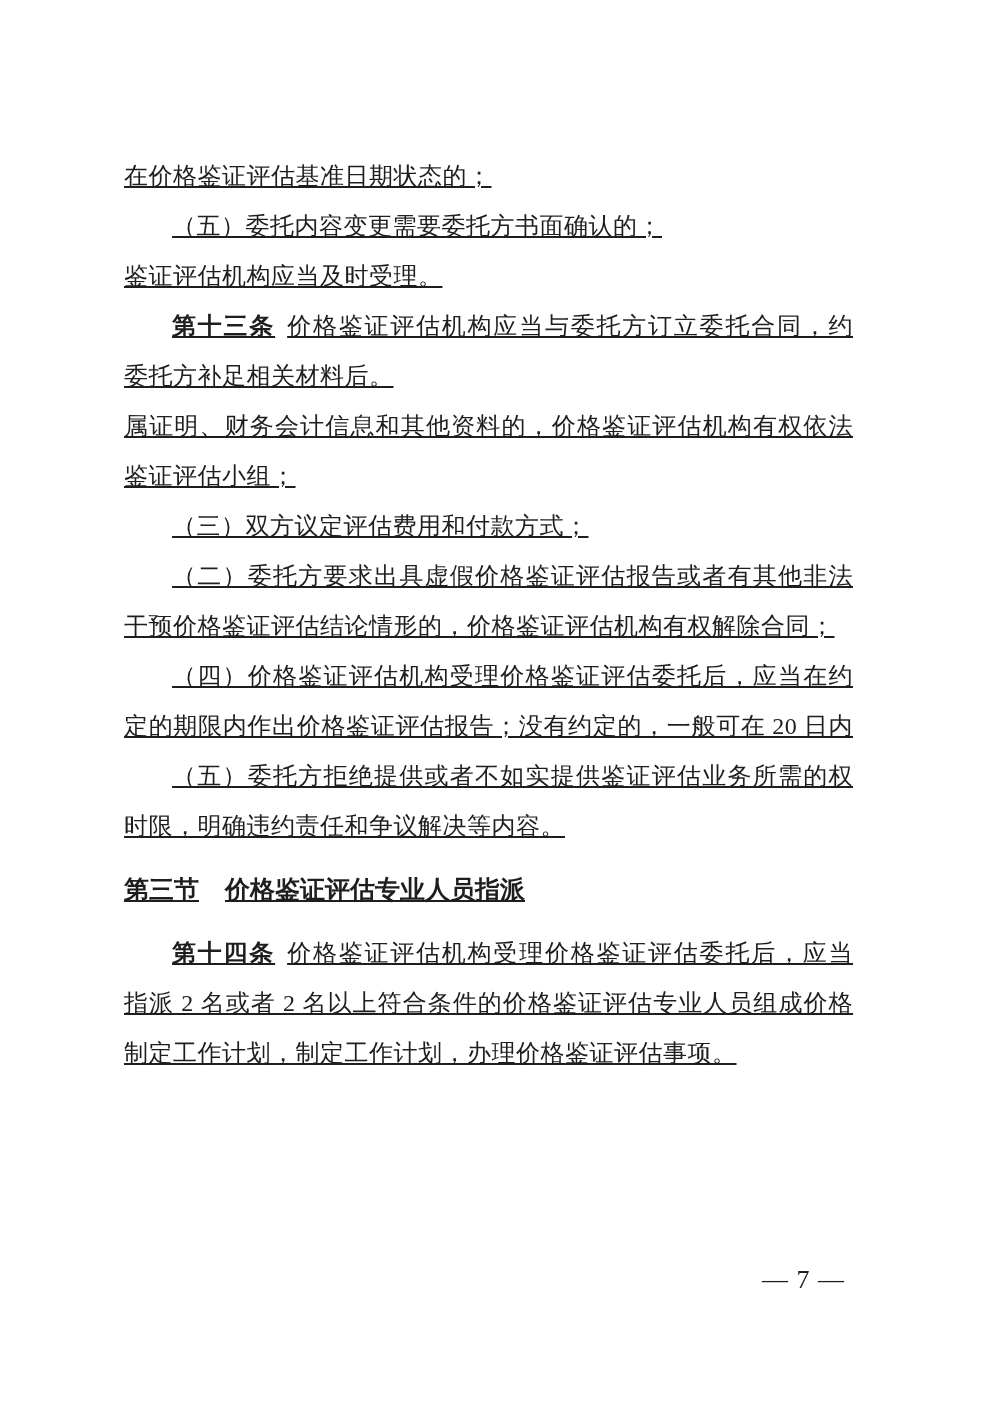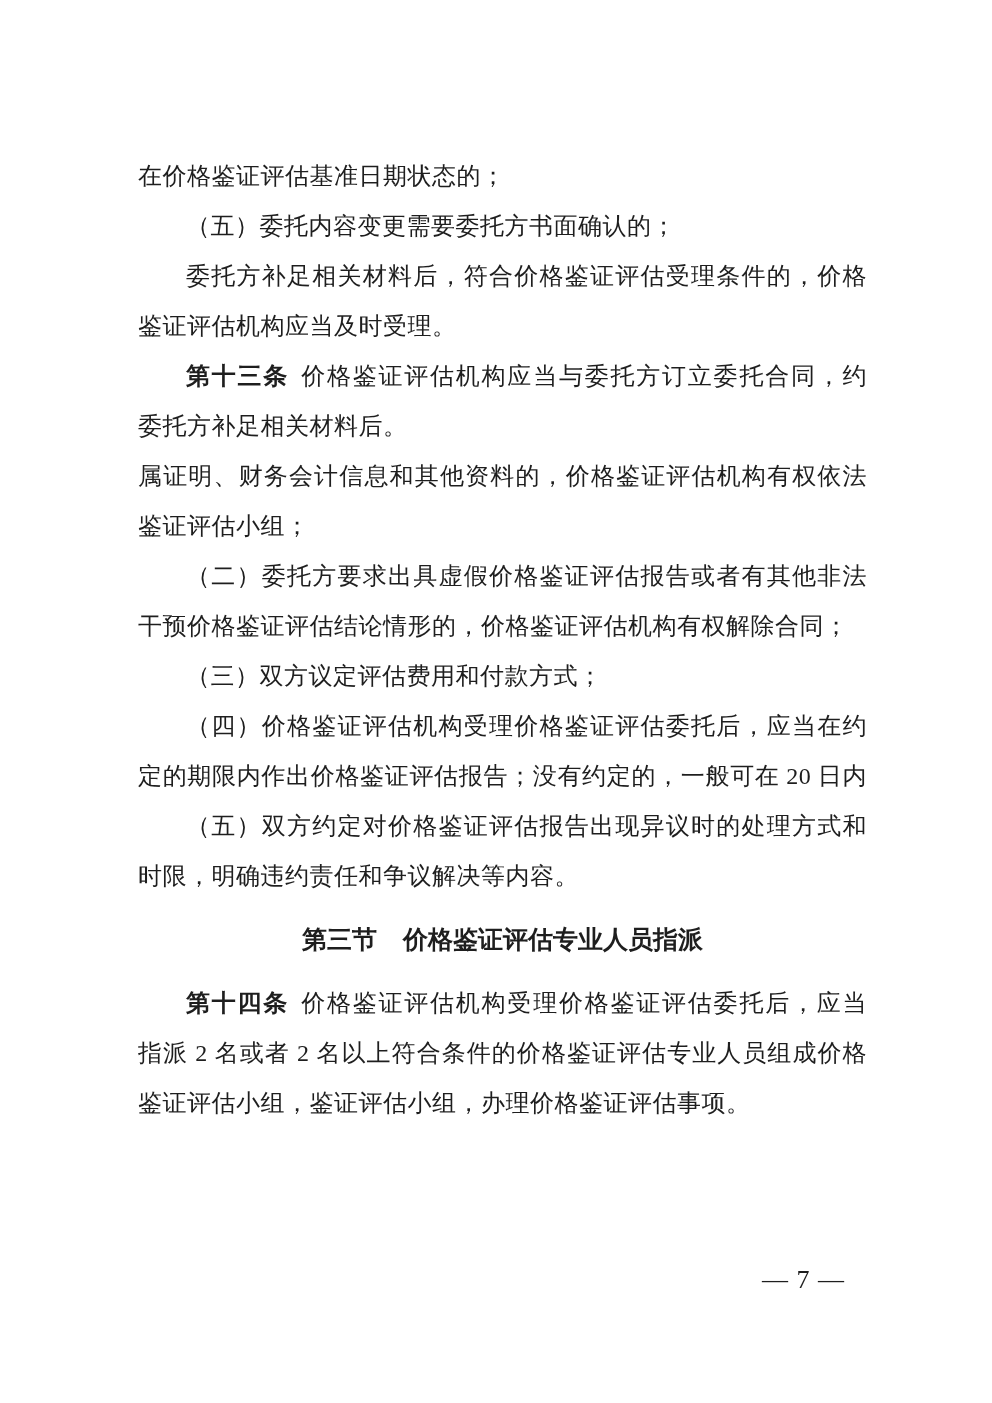--- a/index.html
+++ b/index.html
@@ -8,23 +8,24 @@
     position: relative;
     width: 992px;
     height: 1403px;
     background: #ffffff;
     font-family: "Liberation Serif", "DejaVu Serif", serif;
     color: #1e1e1e;
     overflow: hidden;
   }
   .content {
     position: absolute;
-    left: 138px;
+    left: 124px;
     top: 151px;
     width: 729px;
+    text-decoration: underline;
   }
   .para { margin: 0; }
   .line {
     display: block;
     height: 50px;
     line-height: 50px;
     font-size: 24px;
     letter-spacing: 0.5px;
     white-space: normal;
     overflow: visible;
@@ -35,21 +36,21 @@
   }
   .indent { text-indent: 48px; }
   .lead {
     font-weight: bold;
     margin-right: 12px;
   }
   .heading {
     height: 50px;
     line-height: 50px;
     margin: 14px 0 13px 0;
-    text-align: center;
+    text-align: left;
     font-weight: bold;
     font-size: 25px;
   }
   .heading .num { margin-right: 26px; }
   .footer {
     position: absolute;
     top: 1258px;
     right: 147px;
     height: 44px;
     line-height: 44px;
@@ -65,59 +66,58 @@
 
     <p class="para">
       <span class="line">在价格鉴证评估基准日期状态的；</span>
     </p>
 
     <p class="para">
       <span class="line indent">（五）委托内容变更需要委托方书面确认的；</span>
     </p>
 
     <p class="para">
-      <span class="line fill indent">委托方补足相关材料后，符合价格鉴证评估受理条件的，价格</span>
       <span class="line">鉴证评估机构应当及时受理。</span>
     </p>
 
     <p class="para">
       <span class="line fill indent"><b class="lead">第十三条</b><span>价格鉴证评估机构应当与委托方订立委托合同，约</span></span>
       <span class="line">委托方补足相关材料后。</span>
     </p>
 
     <p class="para">
       <span class="line fill">属证明、财务会计信息和其他资料的，价格鉴证评估机构有权依法</span>
       <span class="line">鉴证评估小组；</span>
     </p>
 
     <p class="para">
-      <span class="line fill indent">（二）委托方要求出具虚假价格鉴证评估报告或者有其他非法</span>
-      <span class="line">干预价格鉴证评估结论情形的，价格鉴证评估机构有权解除合同；</span>
+      <span class="line indent">（三）双方议定评估费用和付款方式；</span>
     </p>
 
     <p class="para">
-      <span class="line indent">（三）双方议定评估费用和付款方式；</span>
+      <span class="line fill indent">（二）委托方要求出具虚假价格鉴证评估报告或者有其他非法</span>
+      <span class="line">干预价格鉴证评估结论情形的，价格鉴证评估机构有权解除合同；</span>
     </p>
 
     <p class="para">
       <span class="line fill indent">（四）价格鉴证评估机构受理价格鉴证评估委托后，应当在约</span>
       <span class="line fill">定的期限内作出价格鉴证评估报告；没有约定的，一般可在 20 日内</span>
     </p>
 
     <p class="para">
-      <span class="line fill indent">（五）双方约定对价格鉴证评估报告出现异议时的处理方式和</span>
+      <span class="line fill indent">（五）委托方拒绝提供或者不如实提供鉴证评估业务所需的权</span>
       <span class="line">时限，明确违约责任和争议解决等内容。</span>
     </p>
 
     <div class="heading">
       <span class="num">第三节</span><span>价格鉴证评估专业人员指派</span>
     </div>
 
     <p class="para">
       <span class="line fill indent"><b class="lead">第十四条</b><span>价格鉴证评估机构受理价格鉴证评估委托后，应当</span></span>
       <span class="line fill">指派 2 名或者 2 名以上符合条件的价格鉴证评估专业人员组成价格</span>
-      <span class="line">鉴证评估小组，鉴证评估小组，办理价格鉴证评估事项。</span>
+      <span class="line">制定工作计划，制定工作计划，办理价格鉴证评估事项。</span>
     </p>
 
   </div>
 
   <div class="footer">— 7 —</div>
 </div>
 
 </body></html>

